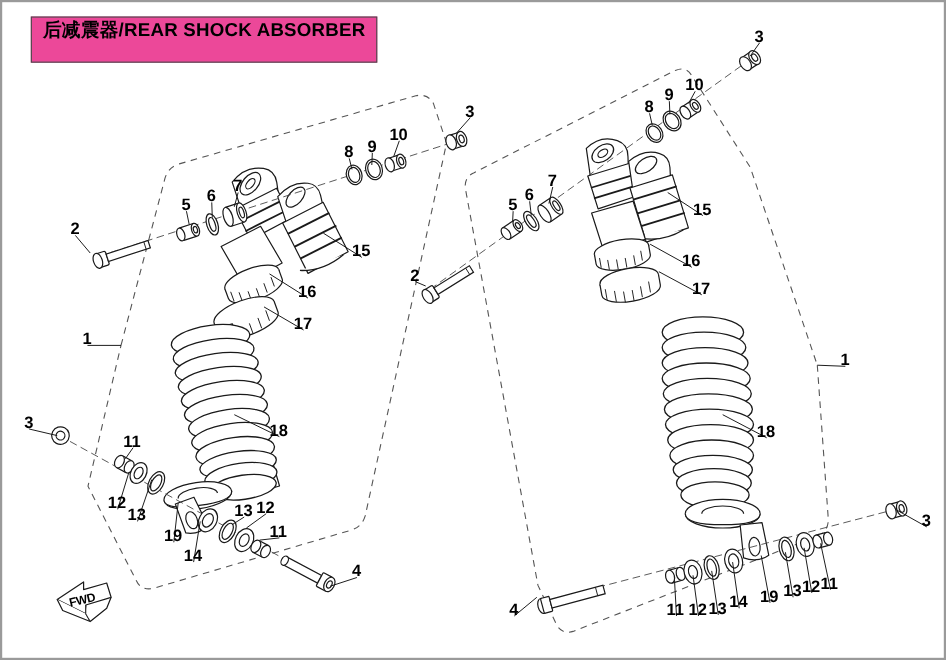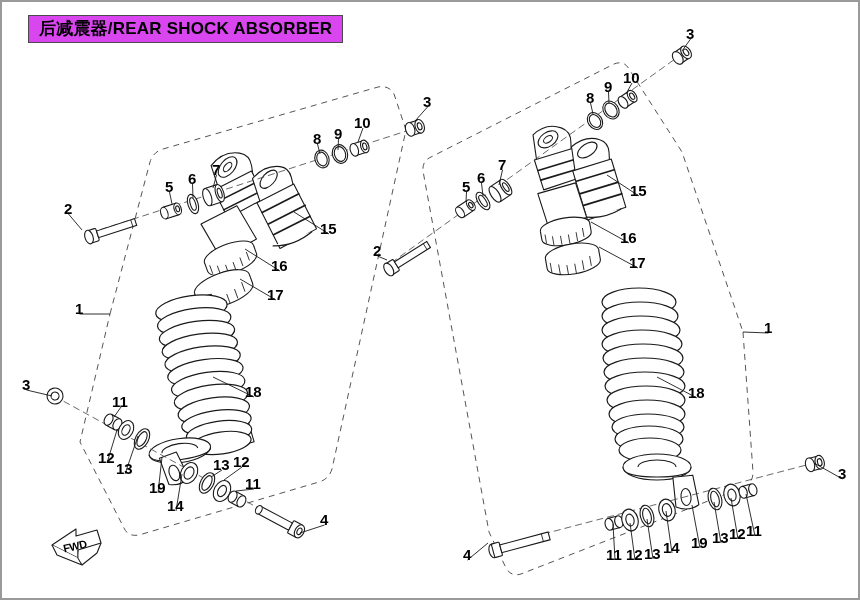--- a/index.html
+++ b/index.html
@@ -1,21 +1,21 @@
 <!DOCTYPE html>
 <html><head>
 <meta charset="utf-8">
 <style>
   html,body{margin:0;padding:0;background:#fff;}
   body{font-family:"Liberation Sans","DejaVu Sans",sans-serif;}
   #page{position:relative;width:860px;height:600px;background:#ffffff;
         border:2px solid #9a9a9a;box-sizing:border-box;overflow:hidden;}
   #svgroot{position:absolute;left:0;top:0;width:860px;height:600px;}
   .ttl-box{position:absolute;left:26px;top:13px;border:1.5px solid #4a4a4a;
-           background:#d946ef;padding:2px 10px 3px 10px;box-sizing:border-box;}
+           background:#ec4899;padding:2px 10px 18px 10px;box-sizing:border-box;}
   .ttl-txt{font-size:17px;font-weight:bold;color:#000;letter-spacing:.2px;
            white-space:nowrap;line-height:20px;}
   .cn{font-family:"DejaVu Sans",sans-serif;}
   .lbl{position:absolute;font-size:15px;font-weight:bold;color:#000;
        line-height:15px;white-space:nowrap;}
   .fwd-txt{position:absolute;font-size:11px;font-weight:bold;color:#000;
            transform:rotate(-13deg);letter-spacing:-.5px;}
 </style>
 </head>
 <body>

